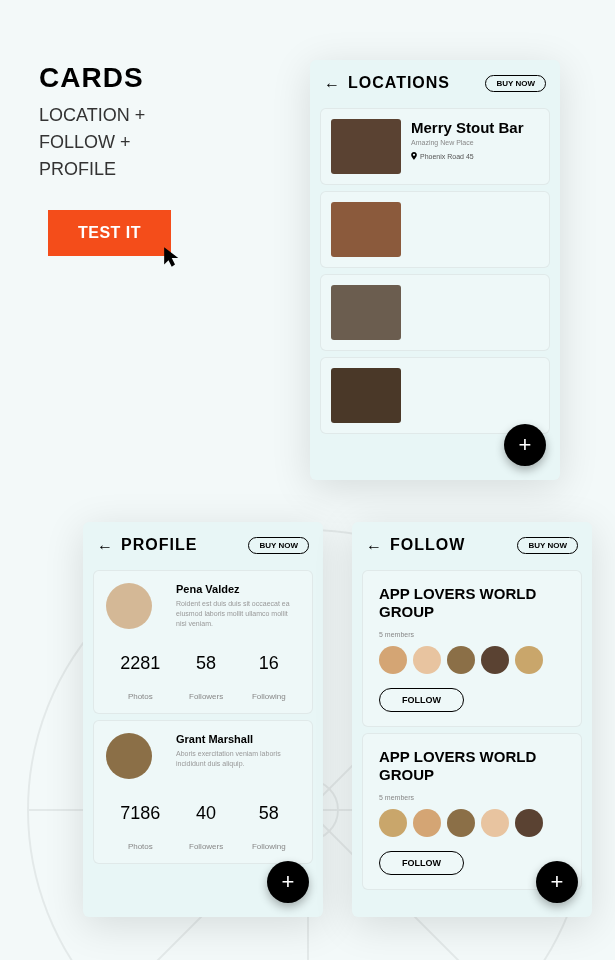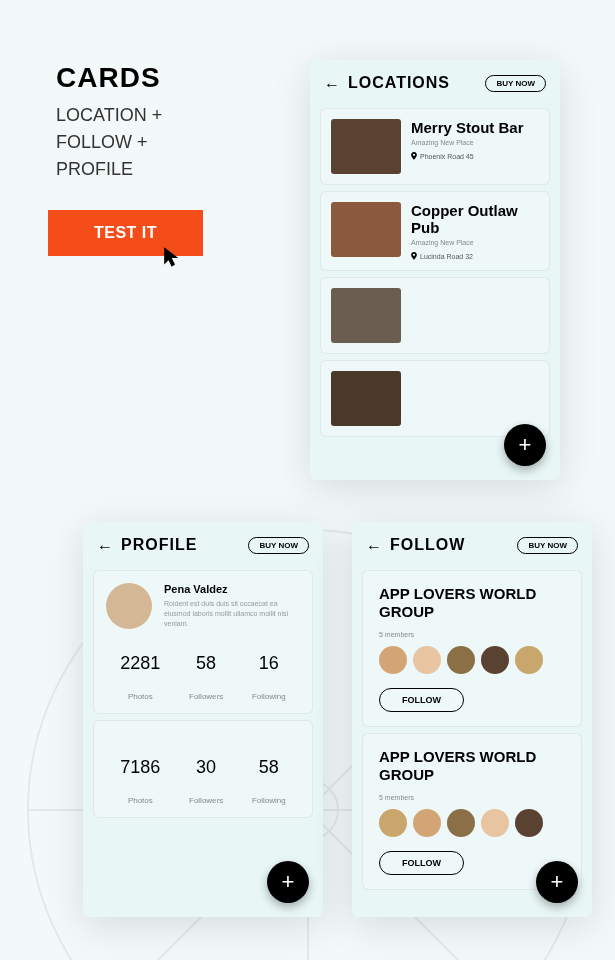--- a/index.html
+++ b/index.html
@@ -1,41 +1,41 @@
 <!DOCTYPE html>
 <html><head>
 <meta charset="utf-8">
 <style>
 *{margin:0;padding:0;box-sizing:border-box;font-family:-apple-system,Helvetica,Arial,sans-serif}
 body{width:615px;height:960px;background:#f3f9f9;position:relative;overflow:hidden}
-.header{position:absolute;top:62px;left:56px}
+.header{position:absolute;top:62px;left:39px}
 .header-title{font-size:28px;font-weight:900;letter-spacing:1px;color:#000}
 .header-sub{font-size:18px;color:#333;margin-top:8px;line-height:1.5}
-.test-btn{position:absolute;top:210px;left:48px;background:#f44d1a;color:#fff;font-weight:700;font-size:16px;padding:14px 46px;border:none;cursor:pointer;letter-spacing:0.5px}
+.test-btn{position:absolute;top:210px;left:48px;background:#f44d1a;color:#fff;font-weight:700;font-size:16px;padding:14px 30px;border:none;cursor:pointer;letter-spacing:0.5px}
 .cursor{position:absolute;top:245px;left:162px;width:26px;height:26px}
 .phone{position:absolute;background:#e8f6f6;border-radius:6px;box-shadow:0 8px 40px rgba(0,0,0,0.12);overflow:hidden}
 .phone-1{top:60px;left:310px;width:250px;height:420px}
 .phone-2{top:522px;left:83px;width:240px;height:395px}
 .phone-3{top:522px;left:352px;width:240px;height:395px}
 .phone-head{display:flex;align-items:center;justify-content:space-between;padding:14px 14px 10px}
 .phone-head-left{display:flex;align-items:center;gap:8px}
 .back-arrow{font-size:16px;font-weight:700}
 .phone-title{font-size:16px;font-weight:900;letter-spacing:1px}
 .buy-btn{border:1.5px solid #000;border-radius:14px;padding:3px 10px;font-size:8px;font-weight:700;background:transparent;cursor:pointer}
 .card{background:#eef8f8;border:1px solid rgba(0,0,0,0.06);border-radius:6px;margin:6px 10px;padding:10px}
 .loc-card{display:flex;gap:10px;align-items:flex-start}
 .loc-img{width:70px;height:55px;border-radius:3px;background:#8b7355;flex-shrink:0}
 .loc-info{flex:1}
 .loc-name{font-size:15px;font-weight:700;margin-bottom:3px}
 .loc-sub{font-size:7px;color:#888;margin-bottom:6px}
 .loc-addr{font-size:7px;color:#555;display:flex;align-items:center;gap:3px}
 .pin{display:inline-block;width:6px;height:8px}
 .fab{position:absolute;bottom:14px;right:14px;width:42px;height:42px;border-radius:50%;background:#000;color:#fff;display:flex;align-items:center;justify-content:center;font-size:22px;font-weight:300;cursor:pointer;box-shadow:0 4px 10px rgba(0,0,0,0.3)}
 .profile-card{padding:12px}
-.profile-top{display:flex;gap:12px;align-items:flex-start}
+.profile-top{display:flex;gap:24px;align-items:flex-start}
 .avatar{width:46px;height:46px;border-radius:50%;background:#c0a080;flex-shrink:0}
 .profile-info{flex:1}
 .profile-name{font-size:11px;font-weight:700;margin-bottom:4px}
 .profile-bio{font-size:7px;color:#999;line-height:1.4}
 .stats{display:flex;justify-content:space-around;margin-top:14px;padding-top:10px}
 .stat{text-align:center}
 .stat-num{font-size:18px;font-weight:400}
 .stat-label{font-size:8px;color:#888;margin-top:18px}
 .follow-card{padding:14px 16px}
 .group-title{font-size:15px;font-weight:900;line-height:1.2}
@@ -91,27 +91,20 @@
   <div class="loc-info">
   <div class="loc-name">Merry Stout Bar</div>
   <div class="loc-sub">Amazing New Place</div>
   <div class="loc-addr"><svg class="pin" viewBox="0 0 10 14">
               <path d="M5 0C2.2 0 0 2.2 0 5c0 3.5 5 9 5 9s5-5.5 5-9c0-2.8-2.2-5-5-5zm0 7a2 2 0 110-4 2 2 0 010 4z" fill="#000"></path>
             </svg>Phoenix Road 45</div>
   </div>
       </div>
       <div class="card loc-card">
         <div class="loc-img" style="background:#8b5a3c"></div>
-  <div class="loc-info">
-  <div class="loc-name">Copper Outlaw Pub</div>
-  <div class="loc-sub">Amazing New Place</div>
-  <div class="loc-addr"><svg class="pin" viewBox="0 0 10 14">
-              <path d="M5 0C2.2 0 0 2.2 0 5c0 3.5 5 9 5 9s5-5.5 5-9c0-2.8-2.2-5-5-5zm0 7a2 2 0 110-4 2 2 0 010 4z" fill="#000"></path>
-            </svg>Lucinda Road 32</div>
-  </div>
       </div>
       <div class="card loc-card">
         <div class="loc-img" style="background:#6b5d4f"></div>
       </div>
       <div class="card loc-card">
         <div class="loc-img" style="background:#4a3828"></div>
       </div>
     </div>
 <div class="fab">+</div>
 </div>
@@ -142,27 +135,34 @@
             <div class="stat-num">58</div>
             <div class="stat-label">Followers</div>
           </div>
   <div class="stat">
             <div class="stat-num">16</div>
             <div class="stat-label">Following</div>
           </div>
   </div>
       </div>
       <div class="card profile-card">
+        <div class="profile-top">
+  <div class="avatar" style="background:#8b6f47"></div>
+  <div class="profile-info">
+            <div class="profile-name">Grant Marshall</div>
+  <div class="profile-bio">Aboris exercitation veniam laboris incididunt duis aliquip.</div>
+          </div>
+  </div>
         <div class="stats">
   <div class="stat">
             <div class="stat-num">7186</div>
             <div class="stat-label">Photos</div>
           </div>
   <div class="stat">
-            <div class="stat-num">30</div>
+            <div class="stat-num">40</div>
             <div class="stat-label">Followers</div>
           </div>
   <div class="stat">
             <div class="stat-num">58</div>
             <div class="stat-label">Following</div>
           </div>
   </div>
       </div>
     </div>
 <div class="fab">+</div>

